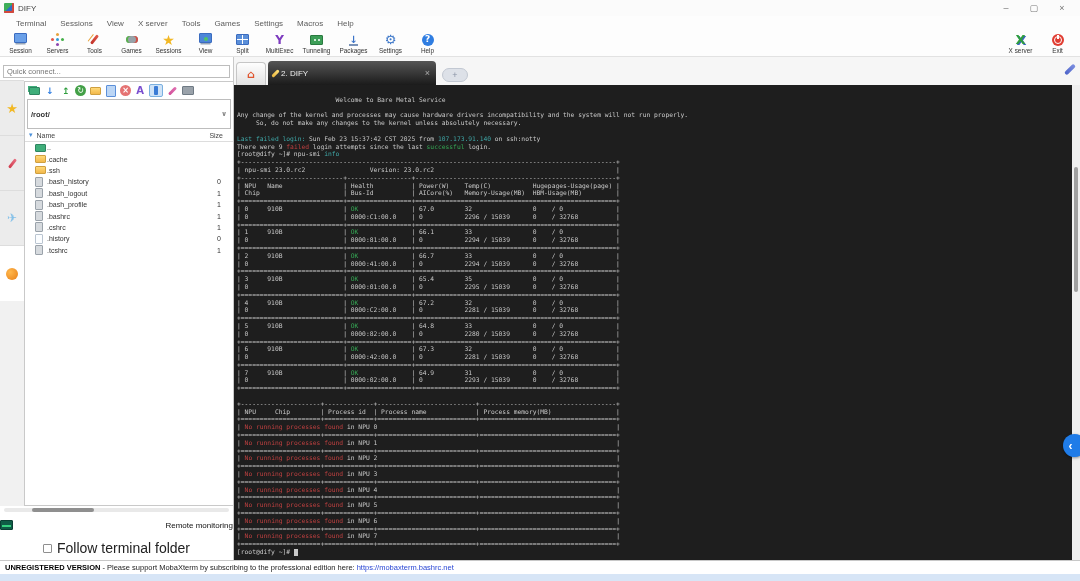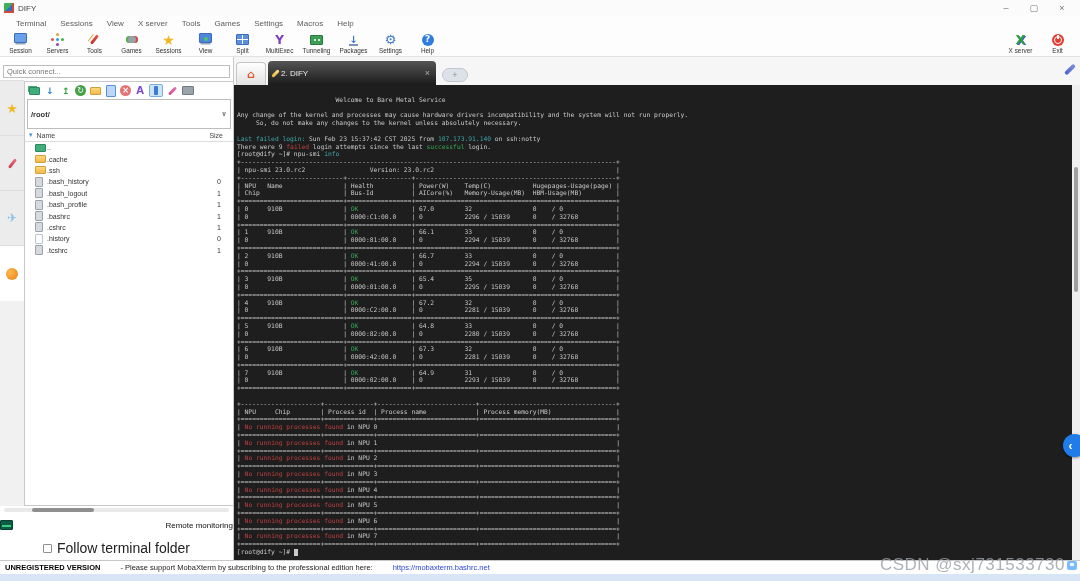--- a/index.html
+++ b/index.html
@@ -117,21 +117,21 @@
   .terminal { flex:1; background:#1e1e1e; position:relative; min-height:0; }
   .term-text { position:absolute; inset:3px 10px 0 3px; font-family:"DejaVu Sans Mono", monospace; font-size:6.3px; line-height:7.8px; white-space:pre; overflow:hidden; }
   .tline { height:7.8px; }
   .tc-d { color:#c9c9c9; } .tc-c { color:#3fa7a7; } .tc-r { color:#bf4040; } .tc-g { color:#35a855; }
   .tc-cur { display:inline-block; width:4px; height:7px; background:#c9c9c9; vertical-align:-1px; }
   .vscroll { position:absolute; right:0; top:0; bottom:0; width:8px; background:#efefef; }
   .vscroll-thumb { position:absolute; left:2px; width:4px; top:82px; height:125px; background:#9f9f9f; border-radius:2px; }
   .float-btn { position:absolute; right:-6px; top:434px; width:23px; height:23px; border-radius:50%; background:#1f7ce8; color:#fff; display:flex; align-items:center; justify-content:center; font-size:12px; font-weight:700; z-index:6; box-shadow:0 1px 3px rgba(0,0,0,.4); padding-right:8px; }
 
   
-  .statusbar { height:14px; border-top:1px solid #c8c8c8; display:flex; align-items:center; padding-left:5px; font-size:7.5px; color:#222; flex:0 0 auto; background:#fff; gap:20px; white-space:nowrap; }
+  .statusbar { height:14px; border-top:1px solid #c8c8c8; display:flex; align-items:center; padding-left:5px; font-size:7.5px; color:#222; flex:0 0 auto; background:#fff; gap:2px; white-space:nowrap; }
   .sb-bold { font-weight:800; color:#000; }
   .sb-link { color:#2a47d4; text-decoration:none; }
   .bottomstrip { height:7px; background:#d7e5f6; flex:0 0 auto; }
 
   
   .watermark { position:absolute; right:3px; bottom:6px; z-index:9; display:flex; align-items:center; gap:2px;
       font-size:17px; color:#9aa0a6; opacity:.8; letter-spacing:.5px; pointer-events:none; }
   .csdn-glyph { width:10px; height:9px; border-radius:2px; background:#3b9cff; position:relative; opacity:.85; }
   .csdn-glyph::after { content:""; position:absolute; left:3px; top:2px; width:4px; height:3px; background:#fff; border-radius:1px; }
 </style>
@@ -360,17 +360,13 @@
 
   <div class="statusbar">
     <span class="sb-bold">UNREGISTERED VERSION</span>
     <span>-  Please support MobaXterm by subscribing to the professional edition here:</span>
     <a href="#" class="sb-link">https://mobaxterm.bashrc.net</a>
   </div>
   <div class="bottomstrip"></div>
 
   <div class="float-btn">‹</div>
 
-  <div class="watermark">
-    <span>CSDN @sxj731533730</span>
-    <span class="csdn-glyph"></span>
-  </div>
 </div>
 
 </body></html>

